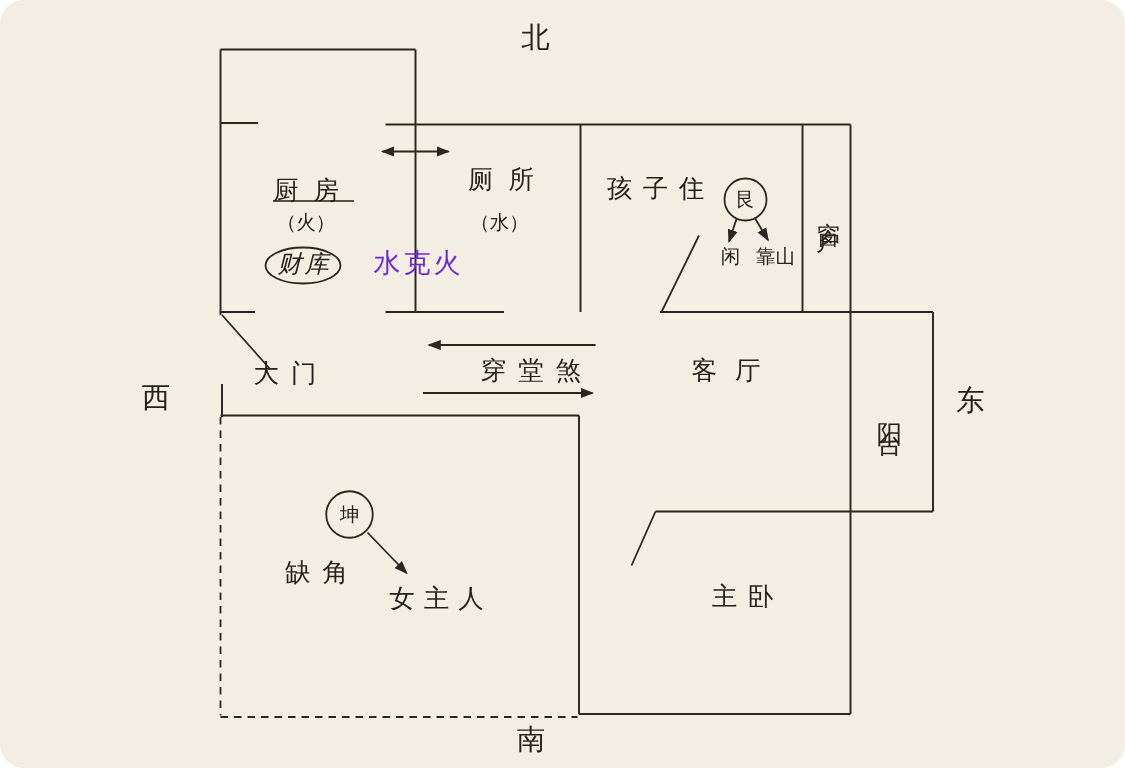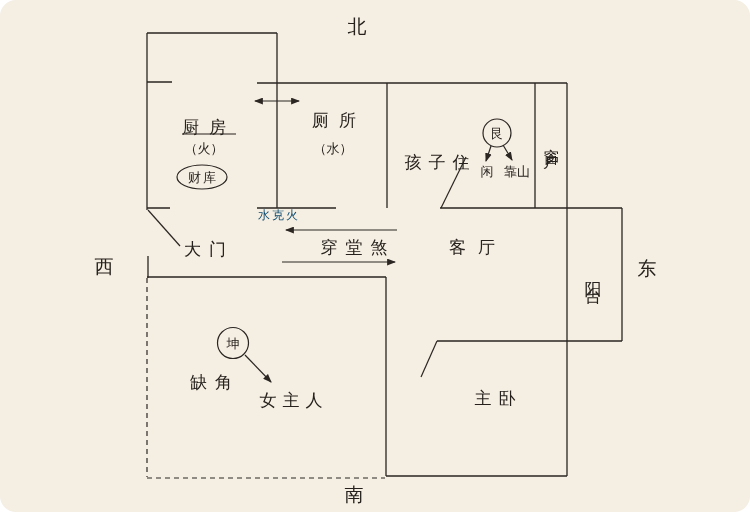--- a/index.html
+++ b/index.html
@@ -10,22 +10,22 @@
     color:#26211c;
   }
   svg.plan { position:absolute; left:0; top:0; width:750px; height:512px; }
   .lbl {
     position:absolute; transform:translate(-50%,-50%);
     white-space:nowrap; line-height:1; z-index:2;
   }
   .compass { font-size:19px; }
   .room    { font-size:17px; }
   .small   { font-size:13px; }
-  .badge   { font-size:13px; letter-spacing:2px; padding-left:2px; }
-  .muted   { color:#0c4a6e; font-size:12px; letter-spacing:2px; padding-left:2px;margin-top:40px; }
+  .badge   { font-size:16px; letter-spacing:2px; padding-left:2px;font-style:italic; }
+  .muted   { color:#6d28d9; font-size:18px; letter-spacing:2px; padding-left:2px; }
   .vert    { writing-mode:vertical-rl; text-orientation:upright; }
 </style>
 </head>
 <body>
 
 <div class="card">
 
   <svg class="plan" viewBox="0 0 750 512">
     <defs>
       <marker id="ah" viewBox="0 0 8 6" refX="7" refY="3" markerWidth="9" markerHeight="7" orient="auto-start-reverse" markerUnits="userSpaceOnUse">
@@ -77,31 +77,31 @@
 
   <div class="lbl room" style="left:204px; top:127px; letter-spacing:10px; padding-left:10px;text-decoration:underline;">厨房</div>
   <div class="lbl small" style="left:204px; top:148px;">（火）</div>
   <div class="lbl badge" style="left:202px; top:177px;">财库</div>
 
   <div class="lbl muted" style="left:278px; top:175px;">水克火</div>
 
   <div class="lbl room" style="left:334px; top:120px; letter-spacing:10px; padding-left:10px;">厕所</div>
   <div class="lbl small" style="left:333px; top:148px;">（水）</div>
 
-  <div class="lbl room" style="left:437px; top:126px; letter-spacing:7px; padding-left:7px;margin-top:36px;">孩子住</div>
+  <div class="lbl room" style="left:437px; top:126px; letter-spacing:7px; padding-left:7px;">孩子住</div>
   <div class="lbl small" style="left:497px; top:133px;">艮</div>
   <div class="lbl small" style="left:487px; top:171px;">闲</div>
   <div class="lbl small" style="left:517px; top:171px;text-align:right;">靠山</div>
 
   <div class="lbl vert" style="left:551px; top:139px; font-size:16px; letter-spacing:4px;">窗户</div>
 
-  <div class="lbl room" style="left:205px; top:249px; letter-spacing:8px; padding-left:8px;">大门</div>
+  <div class="lbl room" style="left:190px; top:249px; letter-spacing:8px; padding-left:8px;">大门</div>
   <div class="lbl room" style="left:354px; top:247px; letter-spacing:8px; padding-left:8px;">穿堂煞</div>
 
-  <div class="lbl room" style="left:472px; top:247px; letter-spacing:12px; padding-left:12px;">客厅</div>
+  <div class="lbl room" style="left:484px; top:247px; letter-spacing:12px; padding-left:12px;">客厅</div>
 
   <div class="lbl vert room" style="left:593px; top:273px; letter-spacing:5px;">阳台</div>
 
   <div class="lbl small" style="left:233px; top:343px;">坤</div>
   <div class="lbl room" style="left:211px; top:382px; letter-spacing:8px; padding-left:8px;">缺角</div>
   <div class="lbl room" style="left:291px; top:401px; letter-spacing:6px; padding-left:6px;font-family:Liberation Mono, monospace;">女主人</div>
 
   <div class="lbl room" style="left:495px; top:398px; letter-spacing:7px; padding-left:7px;">主卧</div>
 
 </div>

